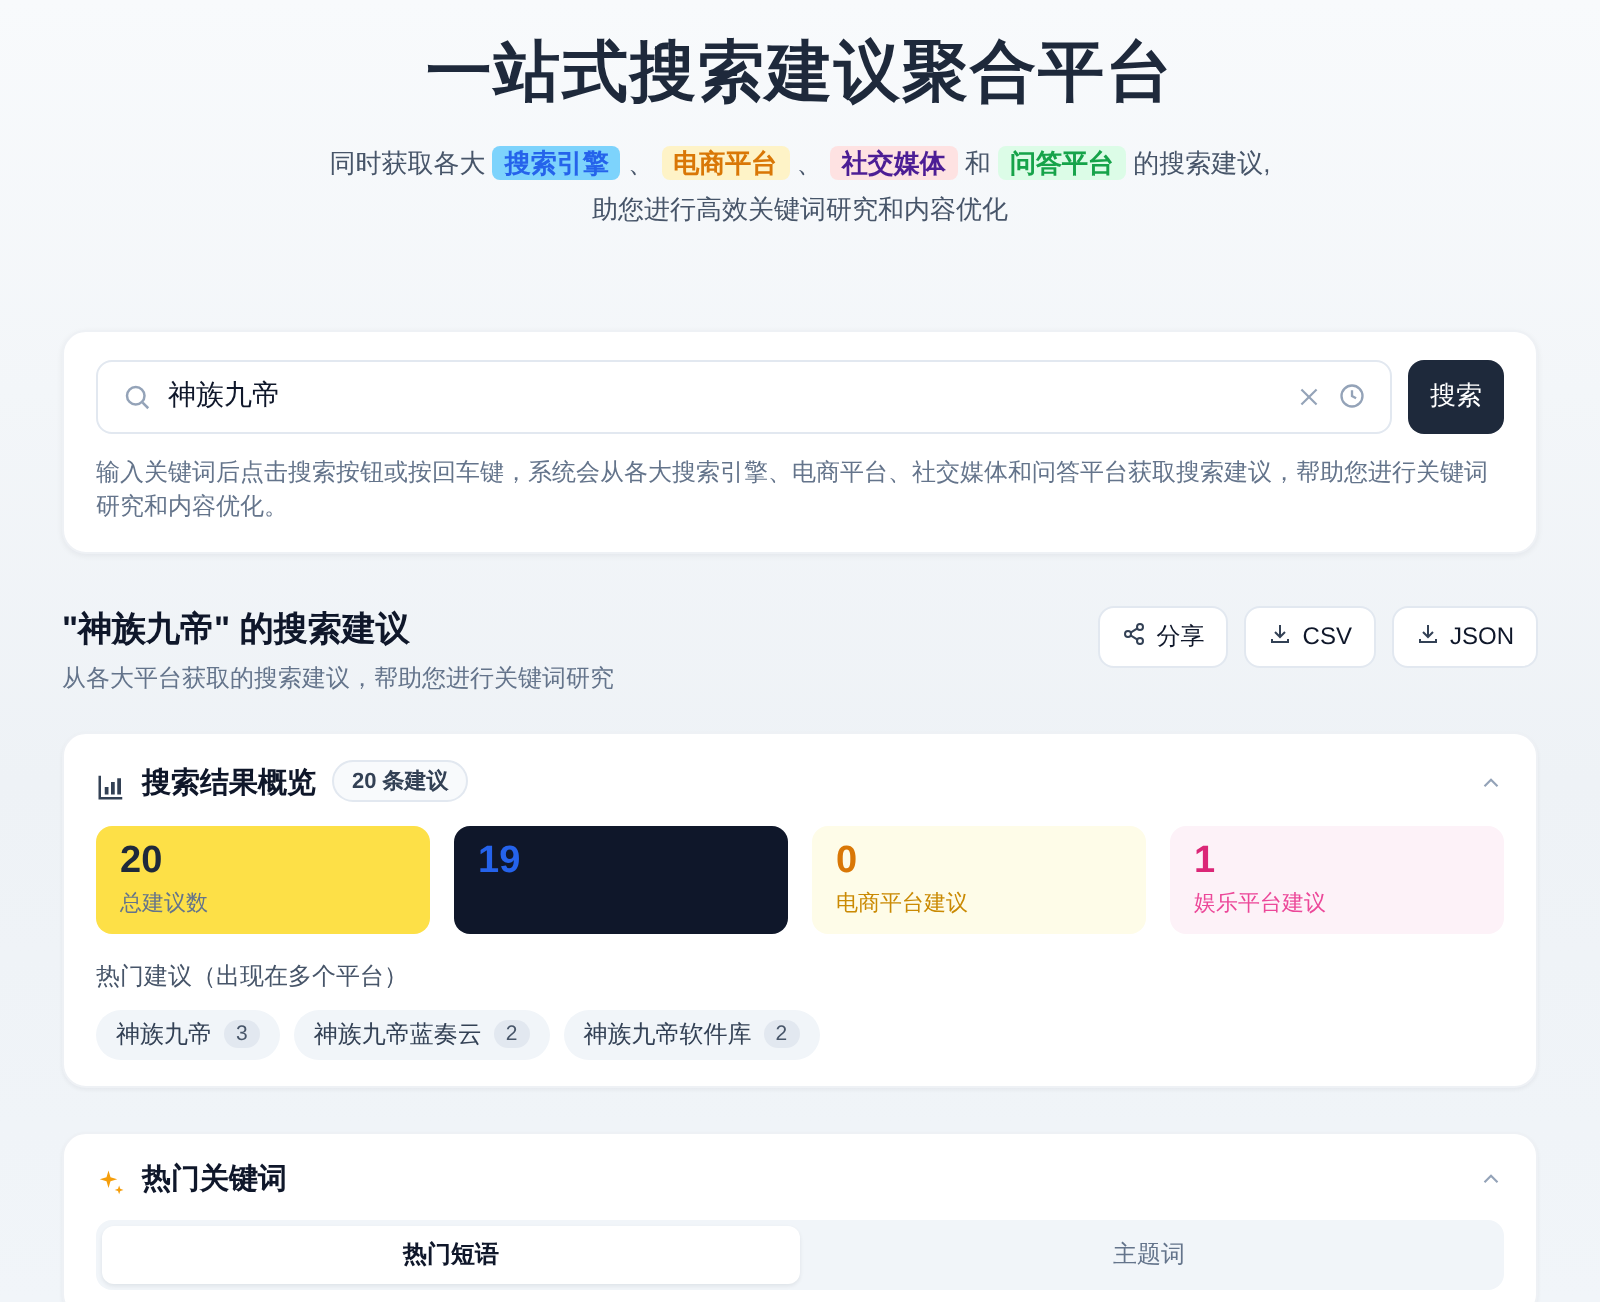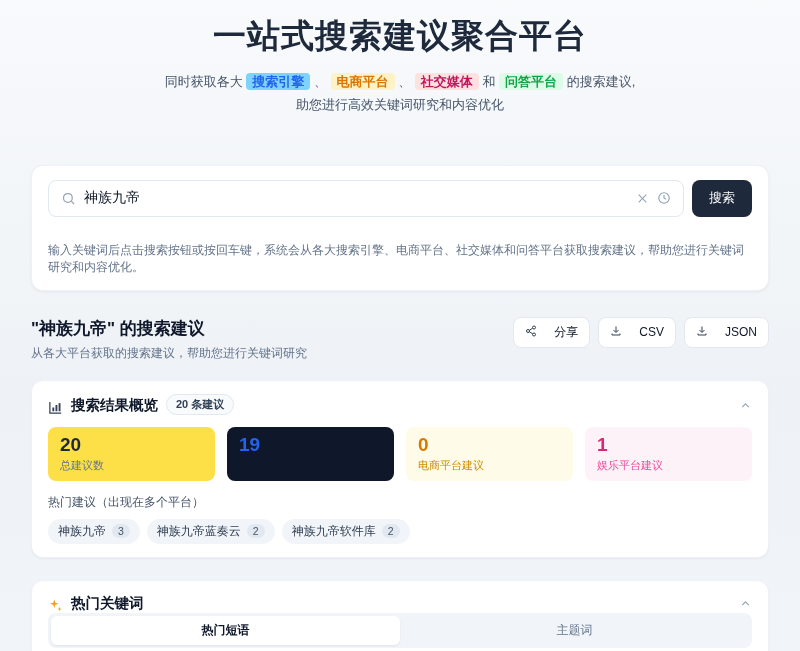--- a/index.html
+++ b/index.html
@@ -11,48 +11,48 @@
   }
   .container { width: 738px; margin: 0 auto; }
 
   
   .hero { text-align: center; padding-top: 14px; }
   .hero-title { font-size: 33px; font-weight: 800; color: #1e293b; letter-spacing: 1px; }
   .hero-sub { margin-top: 12px; font-size: 13px; color: #475569; line-height: 1.75; }
   .hl { padding: 1px 6px; border-radius: 4px; font-weight: 600; }
   .hl-blue   { color: #2563eb; background: #7dd3fc; }
   .hl-orange { color: #d97706; background: #fef3c7; }
-  .hl-red    { color: #be185d; background: #fee2e2; }
+  .hl-red    { color: #4c1d95; background: #fee2e2; }
   .hl-green  { color: #16a34a; background: #dcfce7; }
 
   
   .search-card {
     margin-top: 48px; background: #fff; border: 1px solid #eef1f5;
     border-radius: 12px; box-shadow: 0 1px 3px rgba(15,23,42,.06); padding: 14px 16px;
   }
   .search-row { display: flex; gap: 8px; }
   .search-box {
     flex: 1; display: flex; align-items: center; gap: 8px;
     border: 1px solid #e2e8f0; border-radius: 8px; height: 37px; padding: 0 12px; background: #fff;
   }
   .search-box input { flex: 1; border: 0; outline: 0; font-size: 14px; color: #0f172a; font-family: inherit; background: transparent; }
   .in-icon { display: inline-flex; align-items: center; color: #94a3b8; cursor: pointer; }
   .search-btn {
-    width: 60px; height: 37px; border: 0; border-radius: 8px; background: #1e293b;
+    width: 48px; height: 37px; border: 0; border-radius: 8px; background: #1e293b;
     color: #fff; font-size: 13px; font-family: inherit; cursor: pointer;
   }
-  .helper { margin-top: 25px; font-size: 12px; color: #64748b; }
+  .helper { margin-top: 11px; font-size: 12px; color: #64748b; }
 
   
   .results-head { margin-top: 26px; display: flex; justify-content: space-between; align-items: flex-start; }
   .results-title { font-size: 17px; font-weight: 800; color: #0f172a; }
   .results-sub { margin-top: 5px; font-size: 12px; color: #64748b; }
   .actions { display: flex; gap: 8px; }
   .action-btn {
-    display: inline-flex; align-items: center; gap: 17px; background: #fff; cursor: pointer;
+    display: inline-flex; align-items: center; gap: 5px; background: #fff; cursor: pointer;
     border: 1px solid #e2e8f0; border-radius: 8px; padding: 6px 11px; font-size: 12px; color: #0f172a; font-family: inherit;
   }
   .action-btn svg { color: #334155; }
 
   
   .card {
     background: #fff; border: 1px solid #eef1f5; border-radius: 12px;
     box-shadow: 0 1px 2px rgba(15,23,42,.05); padding: 13px 16px; margin-top: 18px;
   }
   .card-head { display: flex; align-items: flex-end; gap: 8px; }
@@ -77,21 +77,21 @@
 
   
   .chips { display: flex; flex-wrap: wrap; gap: 7px; margin-top: 8px; }
   .chip {
     display: inline-flex; align-items: center; gap: 6px; background: #f1f5f9; cursor: pointer;
     border-radius: 999px; padding: 4px 10px; font-size: 12px; color: #334155;
   }
   .chip-badge { background: #e2e8f0; border-radius: 999px; padding: 1px 6px; font-size: 10.5px; color: #475569; }
 
   
-  .tabs { display: flex; background: #f1f5f9; border-radius: 8px; padding: 3px; }
+  .tabs { display: flex; background: #f1f5f9; border-radius: 8px; padding: 3px; margin-top: 11px; }
   .tab {
     flex: 1; text-align: center; font-size: 12px; padding: 6px 0; border-radius: 6px;
     color: #64748b; cursor: pointer; background: transparent; border: 0; font-family: inherit;
   }
   .tab.active { background: #fff; color: #0f172a; font-weight: 700; box-shadow: 0 1px 2px rgba(15,23,42,.08); }
 </style>
 </head>
 <body>
 
 <div class="container">

